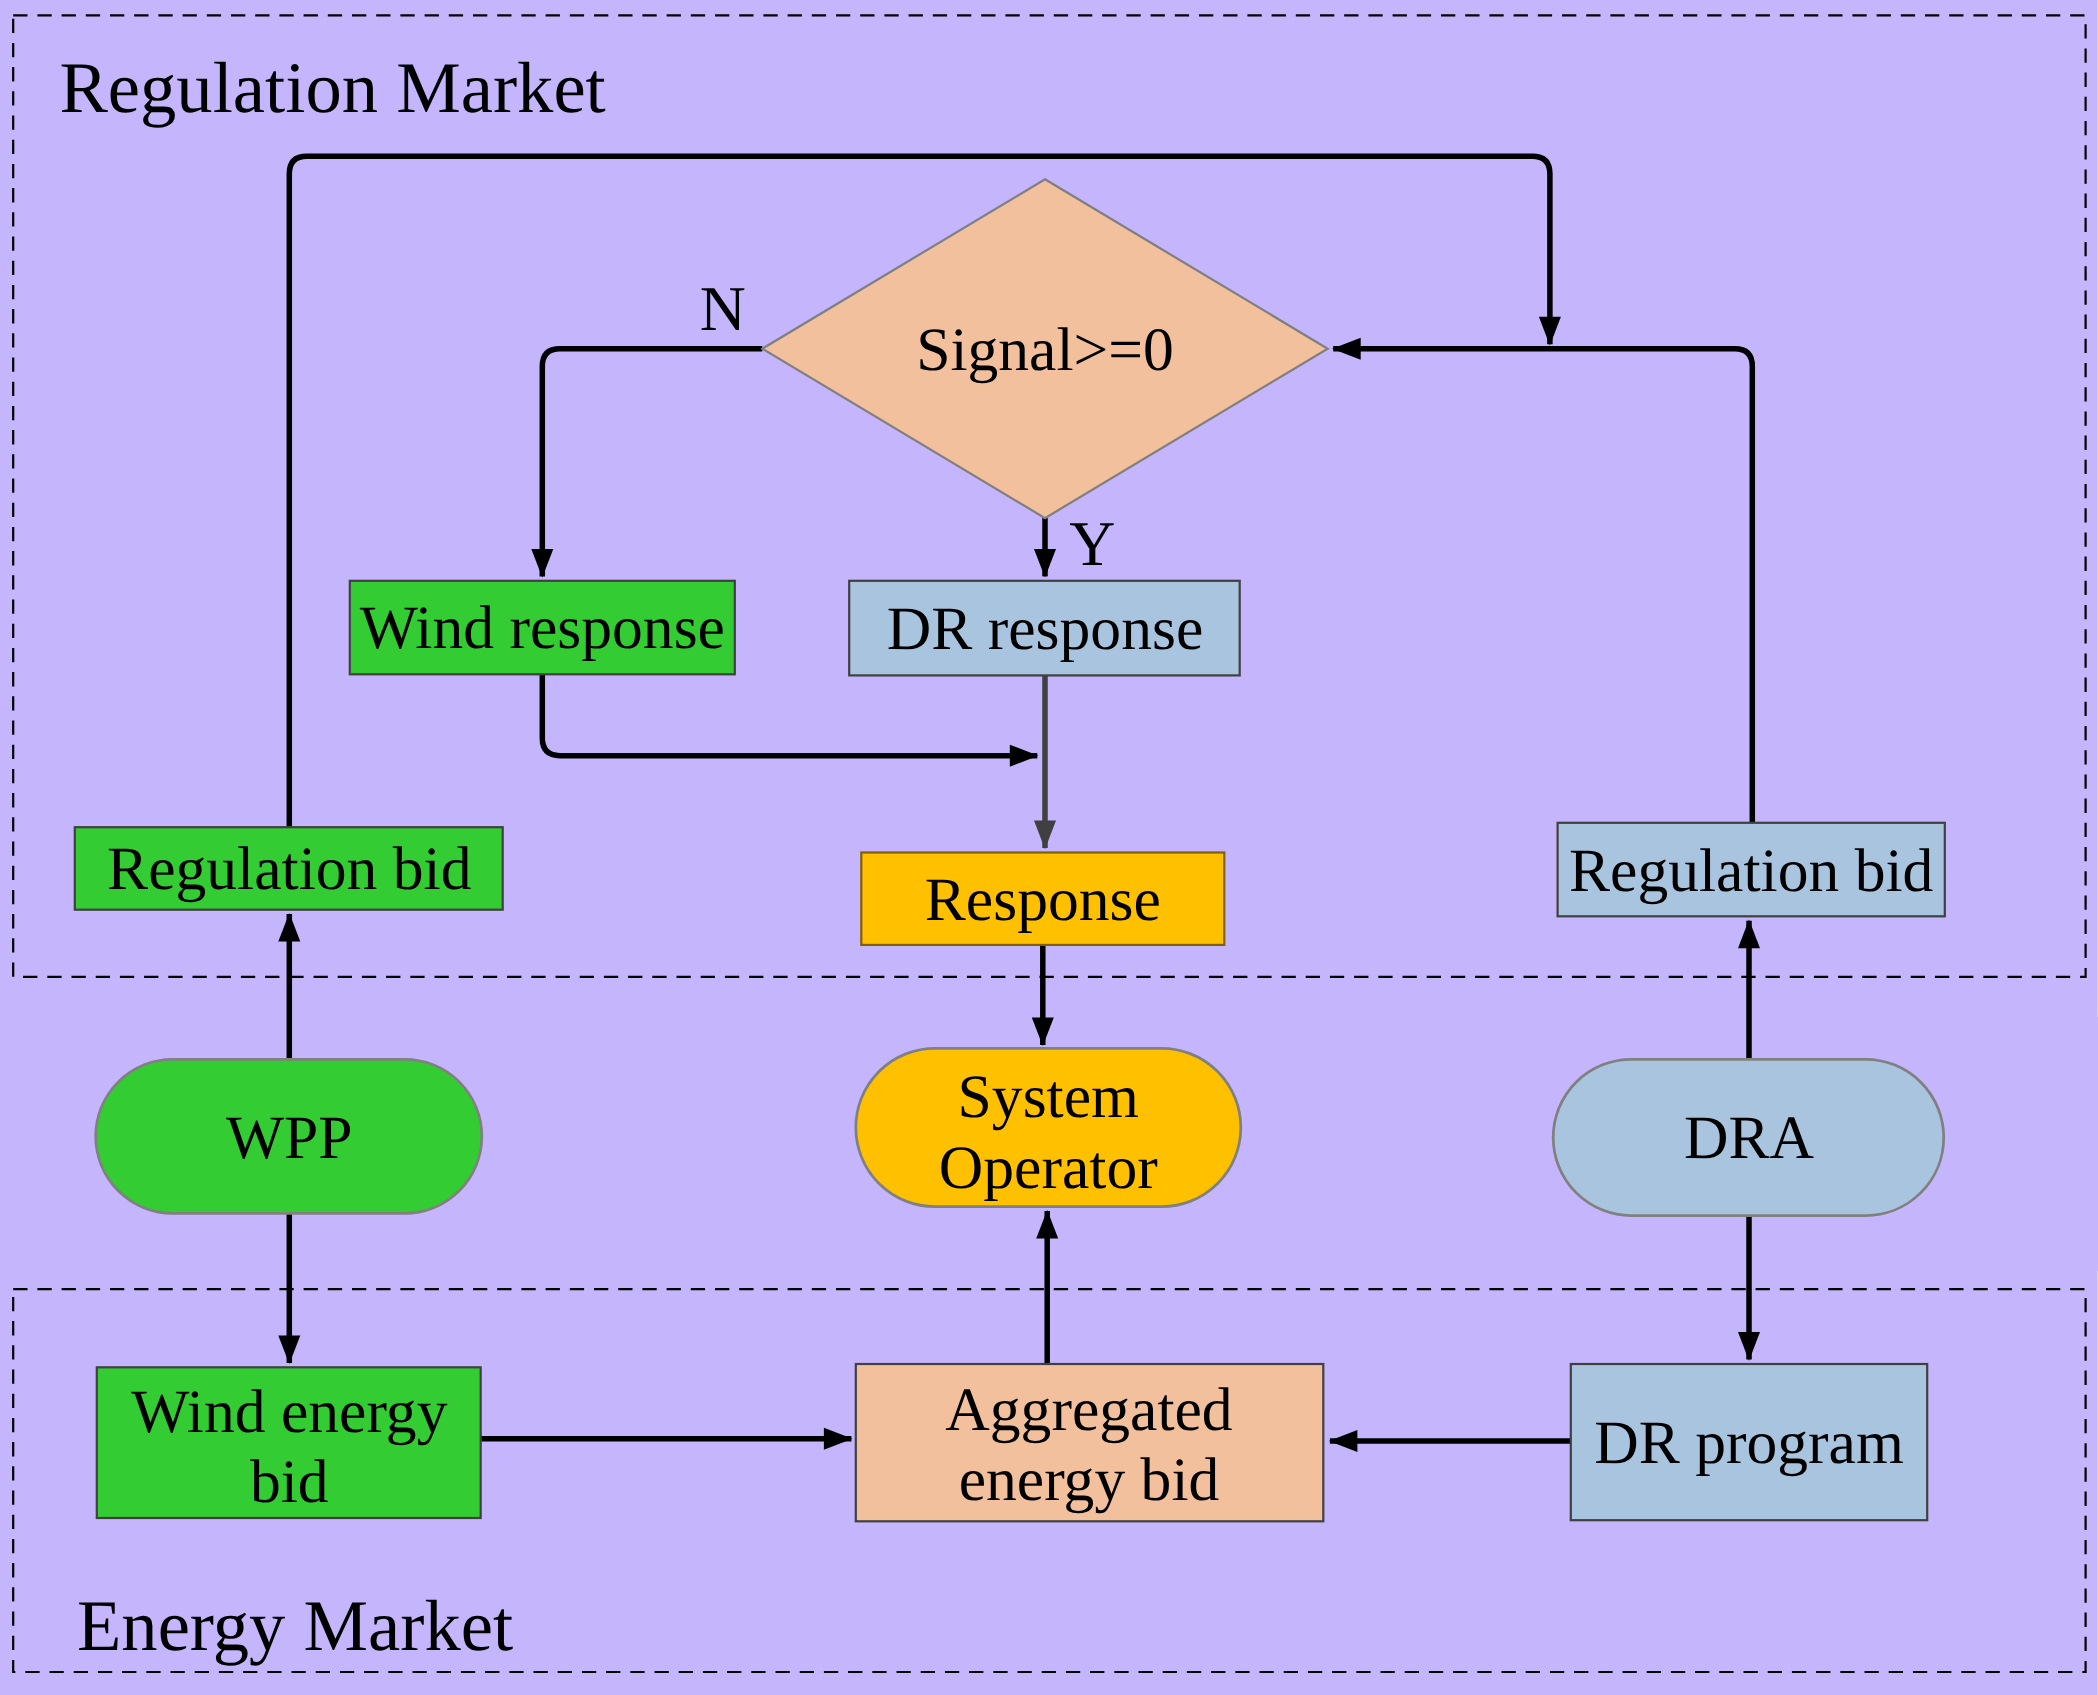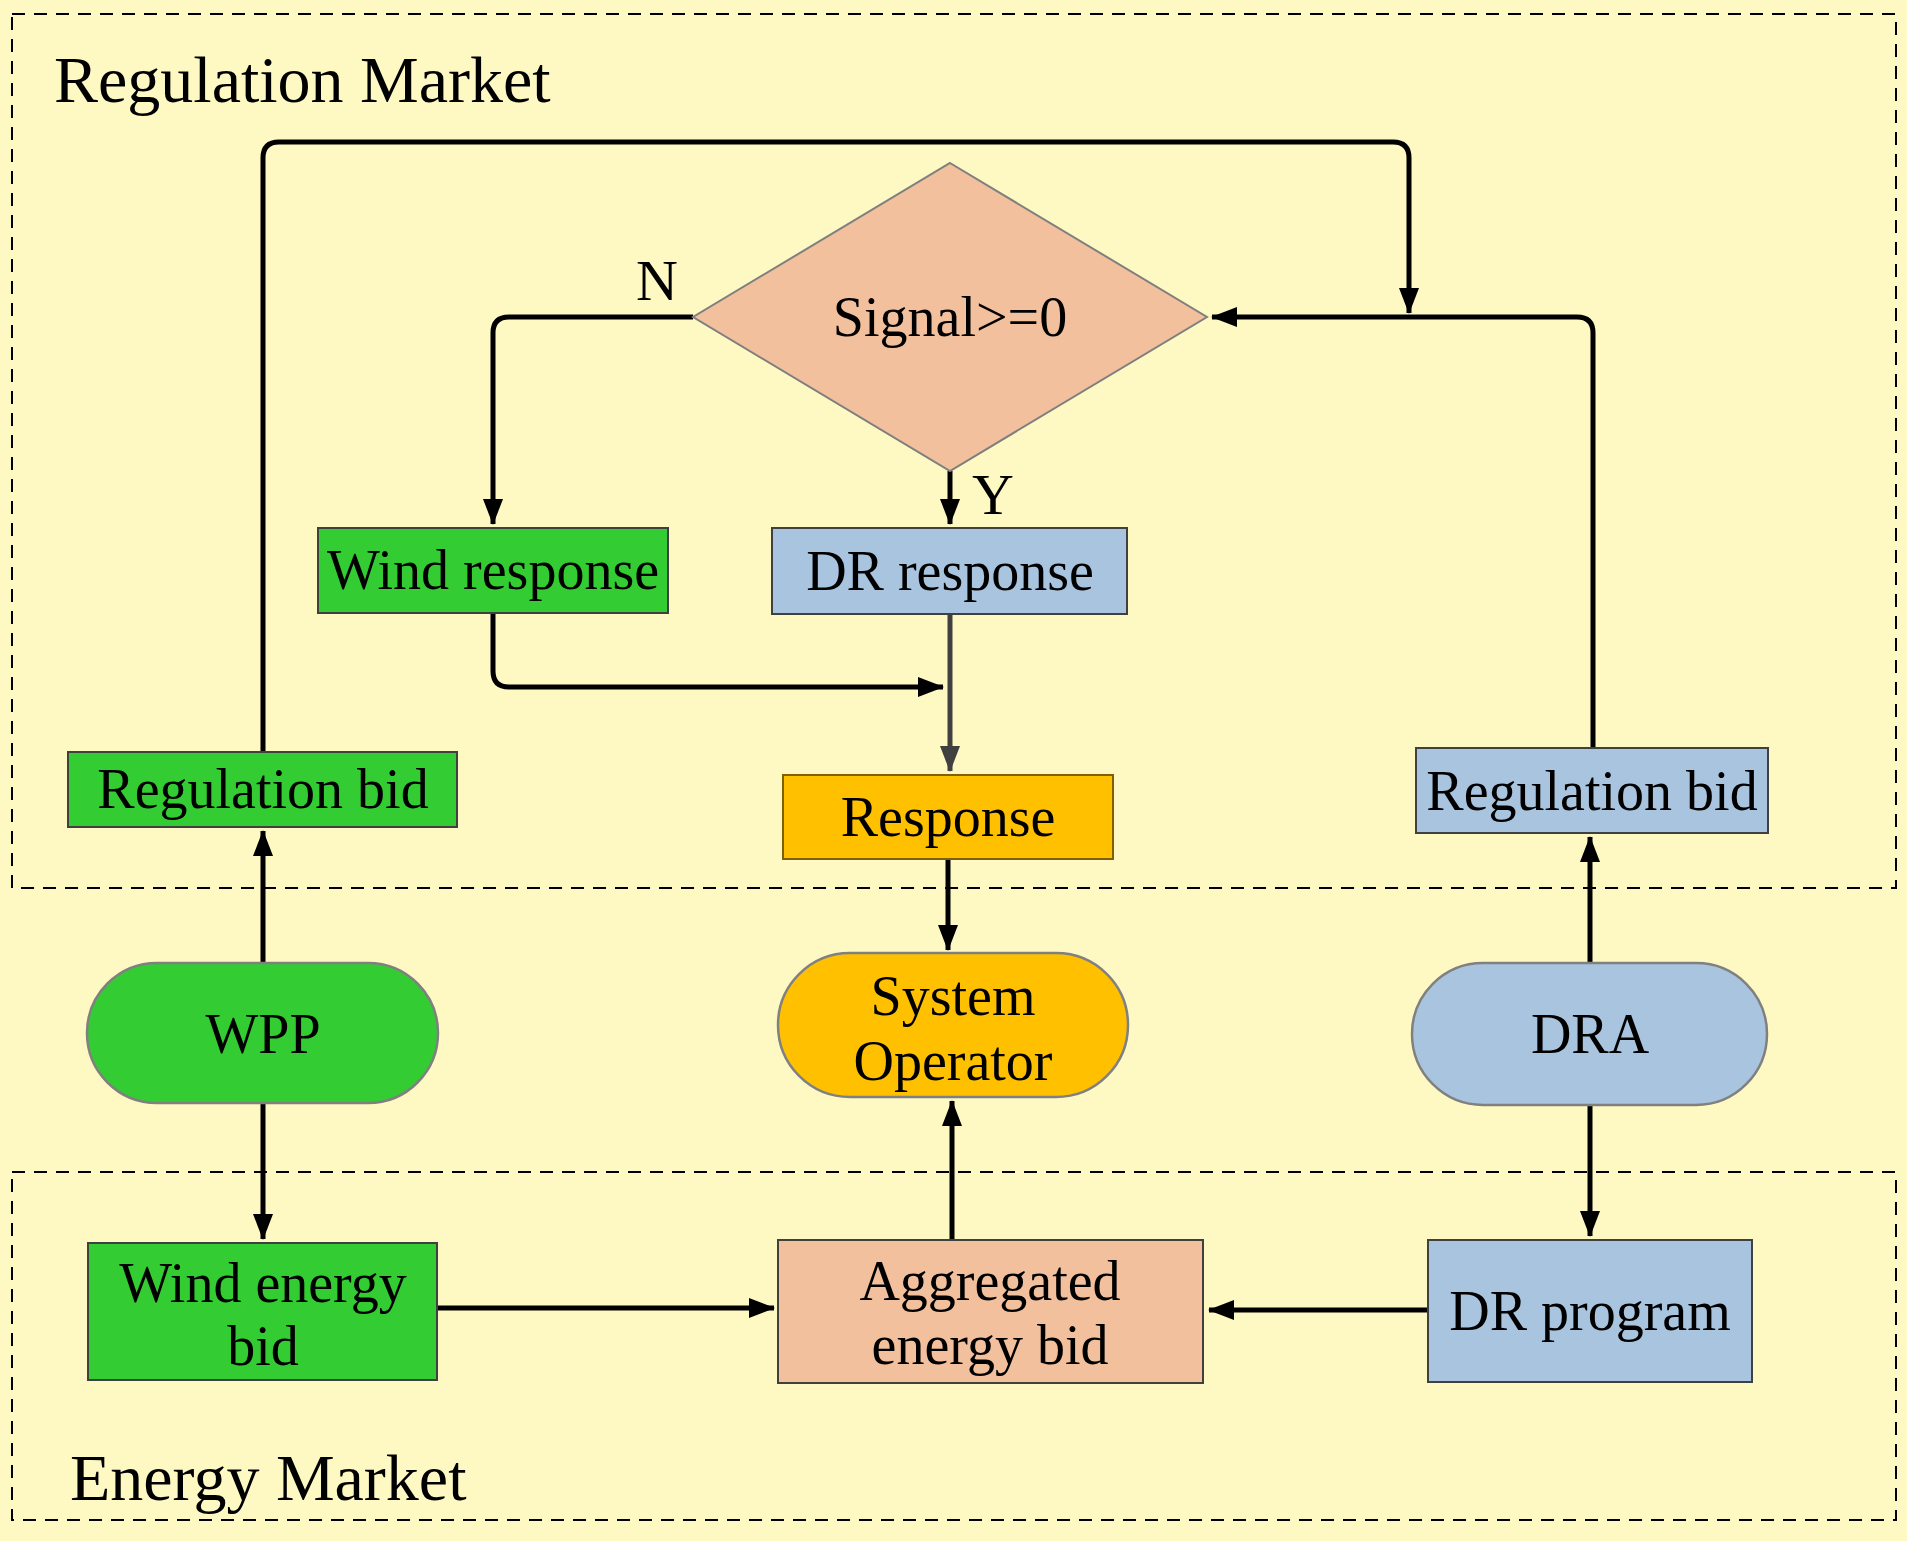--- a/index.html
+++ b/index.html
@@ -3,21 +3,21 @@
 <meta charset="utf-8">
 <style>
   html, body {
     margin: 0;
     padding: 0;
     background: #ffffff;
   }
   .canvas-wrap {
     width: 1907px;
     height: 1541px;
-    background: #fef9c3;
+    background: #c4b5fd;
     text-align: center;
   }
   svg {
     display: block;
     width: 100%;
     height: 100%;
     font-family: "Liberation Serif", "DejaVu Serif", serif;
   }
   .region-border {
     fill: none;

